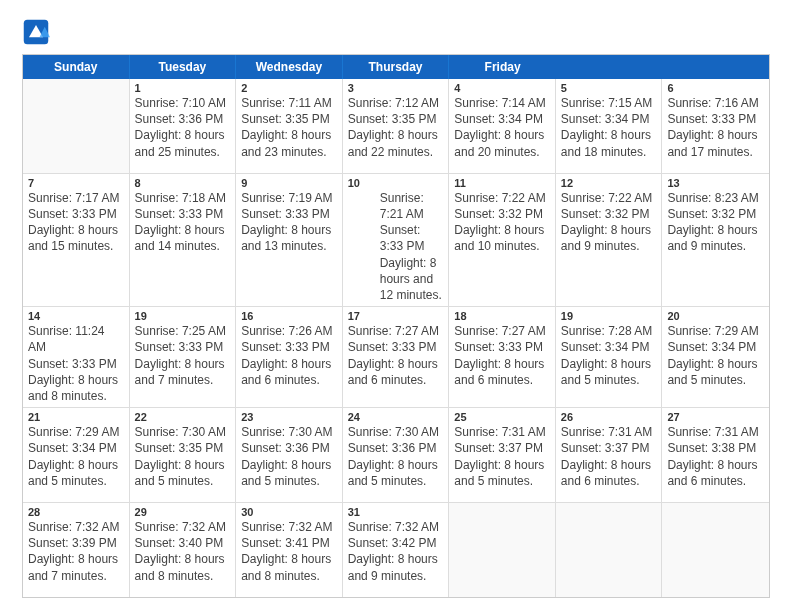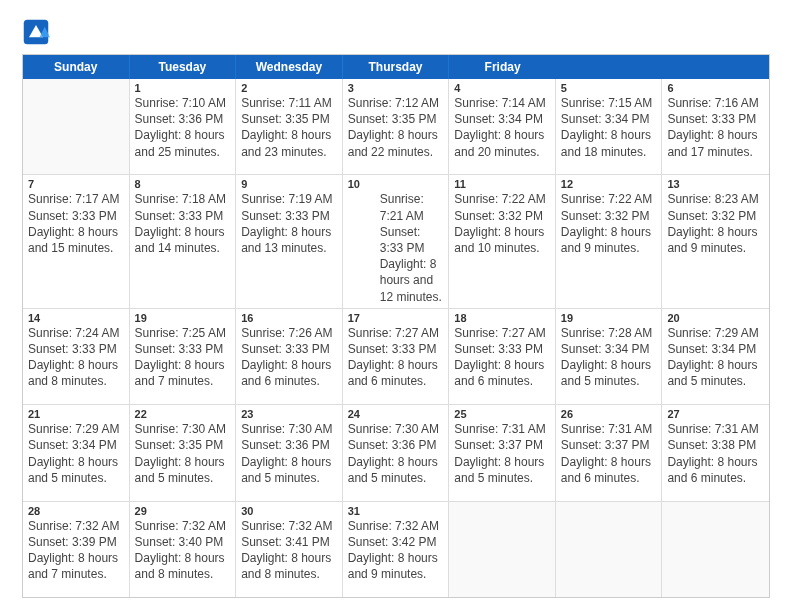--- a/index.html
+++ b/index.html
@@ -219,21 +219,21 @@
           <div class="cal-cell">
             <div class="day-num">13</div>
             <div class="cell-info" style="white-space: pre-line;">Sunrise: 8:23 AM
 Sunset: 3:32 PM
 Daylight: 8 hours and 9 minutes.</div>
           </div>
         </div>
         <div class="cal-row">
           <div class="cal-cell">
             <div class="day-num">14</div>
-            <div class="cell-info" style="white-space: pre-line;">Sunrise: 7:24 AM
+            <div class="cell-info" style="white-space: pre-line;">Sunrise: 11:24 AM
 Sunset: 3:33 PM
 Daylight: 8 hours and 8 minutes.</div>
           </div>
           <div class="cal-cell">
             <div class="day-num">19</div>
             <div class="cell-info" style="white-space: pre-line;">Sunrise: 7:25 AM
 Sunset: 3:33 PM
 Daylight: 8 hours and 7 minutes.</div>
           </div>
           <div class="cal-cell">

